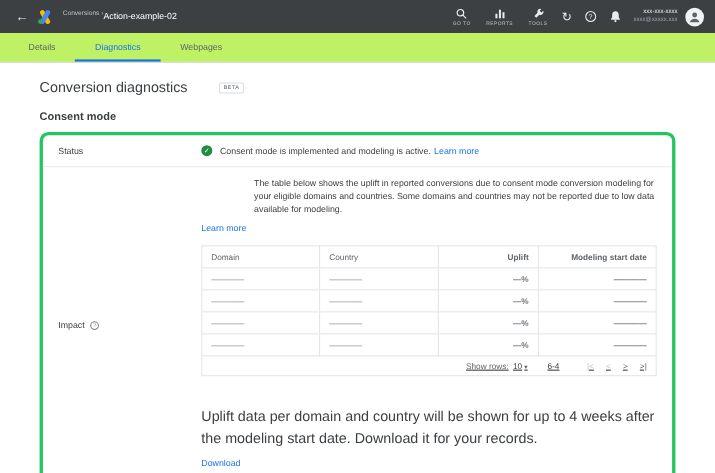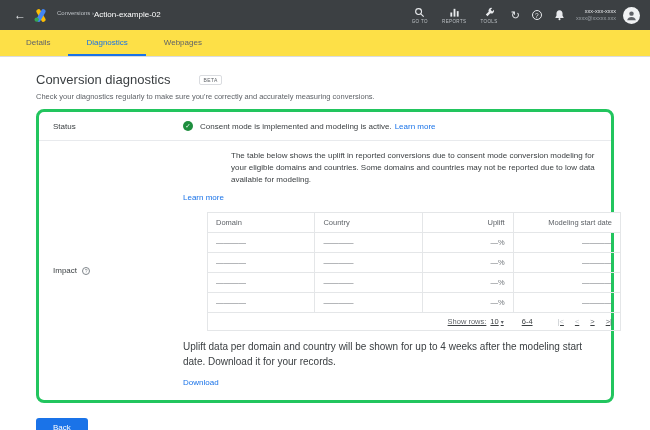--- a/index.html
+++ b/index.html
@@ -34,21 +34,21 @@
   .tb-account { text-align:right; line-height:1.3; margin:0 7px 0 5px; }
   .tb-account-id { font-size:5.5px; color:#e8eaed; }
   .tb-account-email { font-size:5.5px; color:#9aa0a6; }
   .tb-avatar {
     width:17px; height:17px; border-radius:50%; background:#f1f3f4;
     display:flex; align-items:center; justify-content:center; cursor:pointer;
   }
 
   
   .tabsbar {
-    height:27px; background:#fde047; border-bottom:1px solid #dadce0;
+    height:27px; background:#bef264; border-bottom:1px solid #dadce0;
     display:flex; align-items:stretch; padding-left:8px;
   }
   .tab {
     display:flex; align-items:center; padding:0 18px; font-size:8px;
     color:#5f6368; cursor:pointer; border-bottom:2px solid transparent;
   }
   .tab.active { color:#1a73e8; font-weight:normal; border-bottom-color:#1a73e8; }
 
   
   .content { padding:15px 36px 0 36px; }
@@ -81,36 +81,36 @@
   }
   a.link { color:#1a73e8; text-decoration:none; cursor:pointer; }
   .status-msg a.link { margin-left:3px; }
   .impact-content { flex:1; min-width:0; }
   .impact-desc { font-size:8px; line-height:1.5; color:#3c4043;margin-left:48px; }
   .impact-learnmore { display:inline-block; font-size:8px; margin-top:2px; }
 
   
   table.uplift {
     width:100%; border-collapse:collapse; margin-top:8px;
-    border:1px solid #dadce0; font-size:7.5px;margin-left:24px;
+    border:1px solid #dadce0; font-size:7.5px;
   }
   table.uplift th, table.uplift td { border:1px solid #e4e6e8; padding:5px 8px; }
   table.uplift th { text-align:left; color:#5f6368; font-weight:normal; background:#fff; }
-  table.uplift th.num, table.uplift td.num { text-align:right; }
+  table.uplift th.num, table.uplift td.num { text-align:right;font-weight:bold; }
   table.uplift td { color:#70757a; }
   .pager-cell { padding:4px 8px !important; }
   .pager { display:flex; justify-content:flex-end; align-items:center; font-size:7.5px; color:#3c4043;text-decoration:underline; }
   .pager .lbl { color:#5f6368; }
   .pager .rows-val { margin-left:4px; }
   .pager .caret { font-size:6px; color:#5f6368; margin-left:2px; }
   .pager .range { margin:0 14px 0 18px; }
   .pg-btn { color:#5f6368; margin-left:11px; cursor:pointer; font-size:7.5px; }
   .pg-btn.disabled { color:#bdc1c6; }
 
-  .uplift-note { font-size:10px; line-height:1.5; color:#3c4043; margin-top:8px; max-width:420px; }
+  .uplift-note { font-size:13px; line-height:1.5; color:#3c4043; margin-top:27px; max-width:420px; }
   .download-link { display:inline-block; font-size:8px; margin:9px 0 4px 0; }
 
   
   .footer { padding:13px 36px; }
   .back-btn {
     background:#1a73e8; color:#fff; border:none; border-radius:3px;
     font-size:8px; padding:5px 17px; cursor:pointer;
     font-family:"Liberation Sans", sans-serif;
   }
 </style>
@@ -188,22 +188,22 @@
   <div class="tab active">Diagnostics</div>
   <div class="tab">Webpages</div>
 </div>
 
 <div class="content">
 
   <div class="page-title-row">
     <h1 class="page-title">Conversion diagnostics</h1>
     <span class="beta-badge">BETA</span>
   </div>
-  <div class="page-subtitle">Check your diagnostics regularly to make sure you're correctly and accurately measuring conversions.</div>
-
+
+  <div class="section-title">Consent mode</div>
 
   <div class="card">
 
     <div class="card-row status-row">
       <div class="row-label">Status</div>
       <div class="status-msg">
         <span class="check-circle">✓</span>
         <span>Consent mode is implemented and modeling is active.</span>
         <a class="link">Learn more</a>
       </div>

